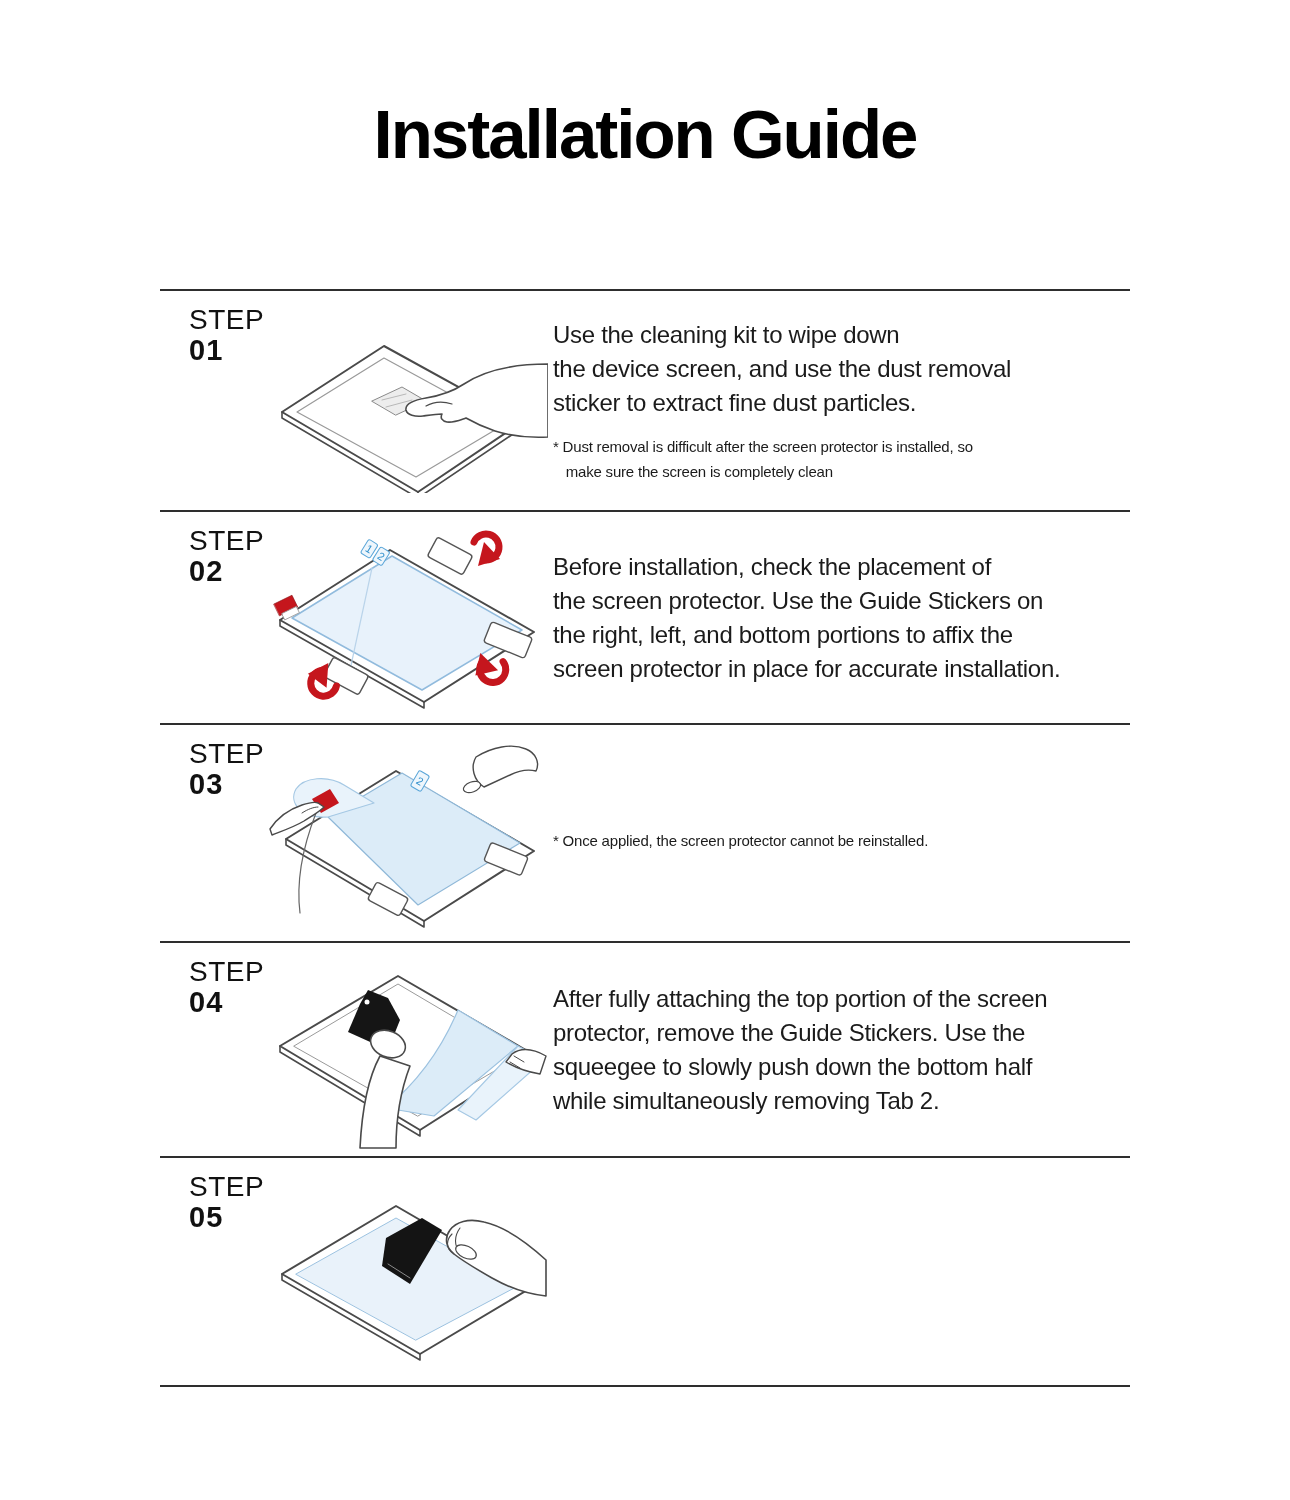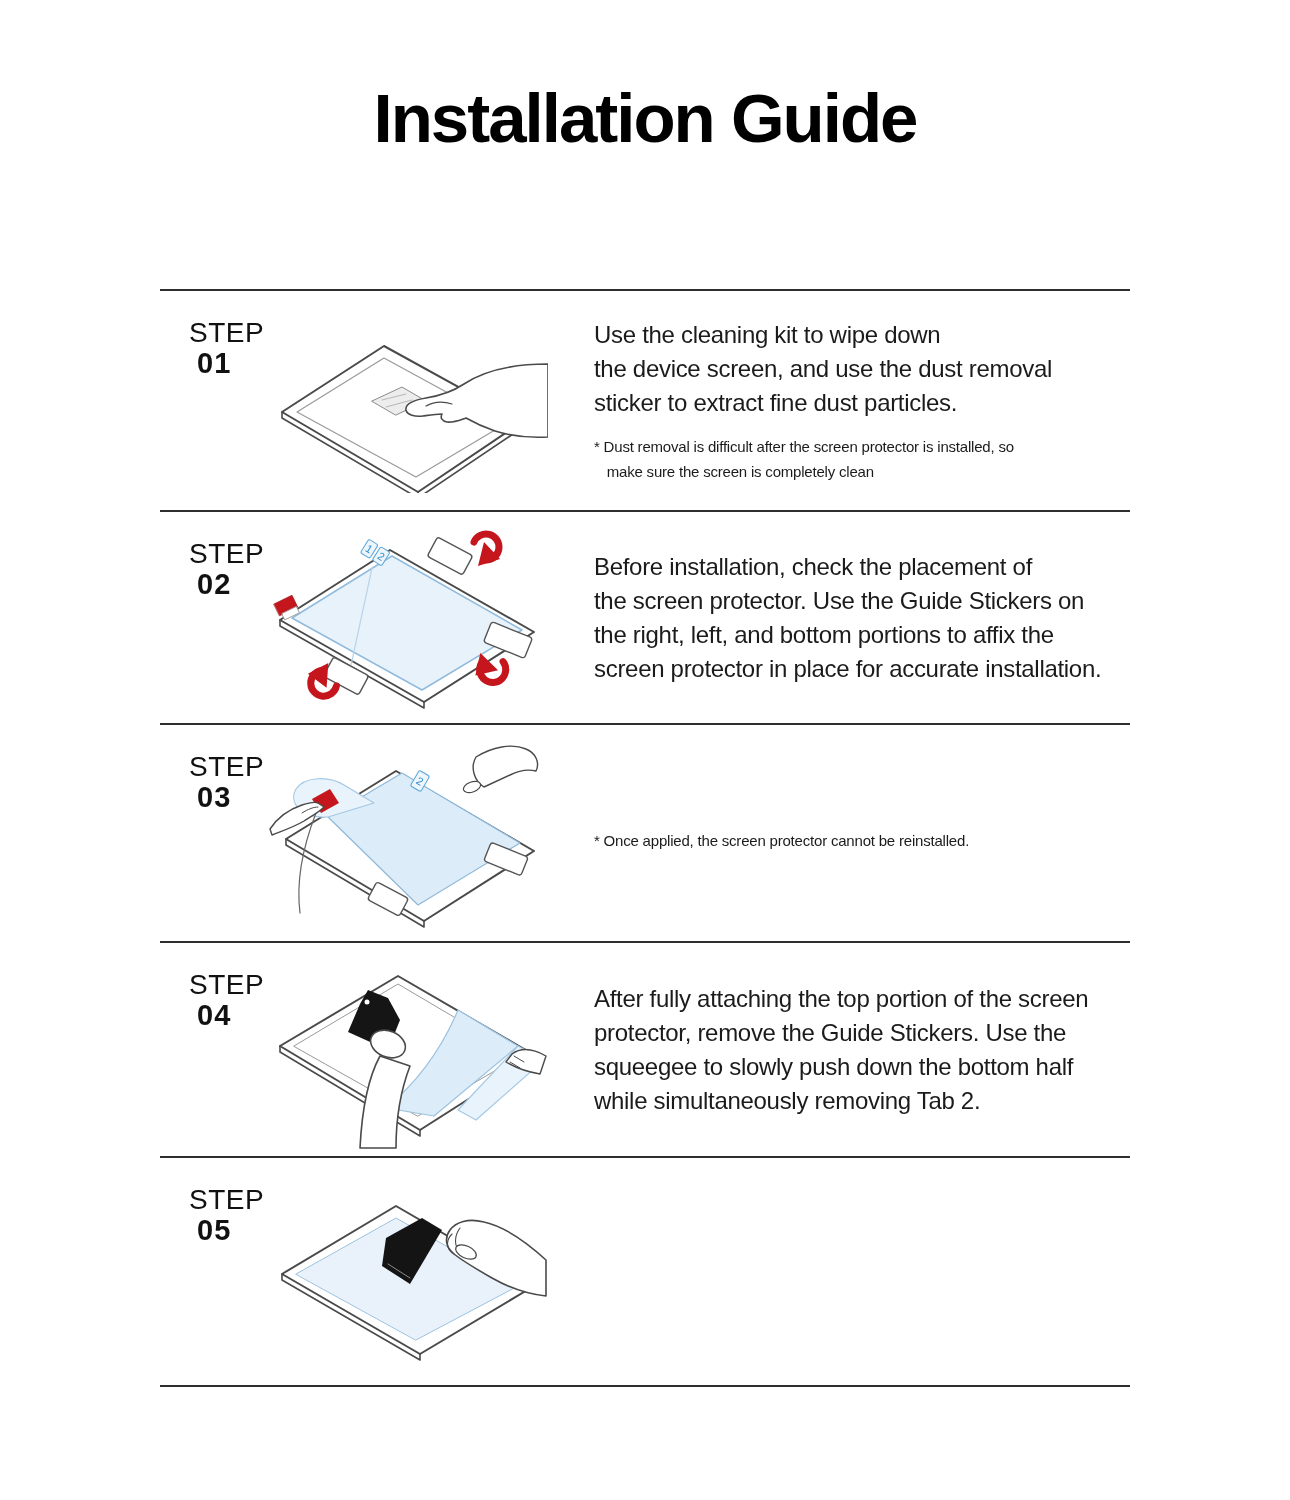--- a/index.html
+++ b/index.html
@@ -6,21 +6,21 @@
   html, body { background: #ffffff; }
   body {
     width: 1290px; height: 1500px;
     position: relative;
     font-family: "Liberation Sans", "DejaVu Sans", sans-serif;
     color: #1b1b1b;
     overflow: hidden;
   }
   .page-title {
     position: absolute;
-    top: 84px; left: 0; width: 100%;
+    top: 100px; left: 0; width: 100%;
     text-align: center;
     font-size: 69px;
     font-weight: 800;
     letter-spacing: -2px;
     color: #000;
     line-height: 1;
   }
   .guide {
     position: absolute;
     left: 160px; top: 289px;
@@ -34,27 +34,27 @@
     align-items: center;
   }
   .step-row.r1 { height: 221px; }
   .step-row.r2 { height: 213px; }
   .step-row.r3 { height: 218px; }
   .step-row.r4 { height: 215px; }
   .step-row.r5 { height: 229px; }
   .guide-bottom-line { border-top: 2px solid #2e2e2e; height: 0; }
   .step-id {
     align-self: start;
-    padding-top: 27px;
+    padding-top: 14px;
     line-height: 1.06;
   }
   .step-id .lbl { font-size: 28px; font-weight: 400; color: #111; letter-spacing: 0.5px; }
-  .step-id .num { font-size: 29px; font-weight: 700; color: #111; letter-spacing: 1px; margin-left: 8px; }
+  .step-id .num { font-size: 29px; font-weight: 700; color: #111; letter-spacing: 1px; }
   .illus { justify-self: center; }
-  .txtcell { padding-right: 4px; margin-left: 41px; }
+  .txtcell { padding-right: 4px; }
   .step-text {
     font-size: 24px;
     line-height: 34px;
     letter-spacing: -0.3px;
     white-space: pre;
     color: #1b1b1b;
   }
   .step-note {
     margin-top: 14px;
     font-size: 15px;

